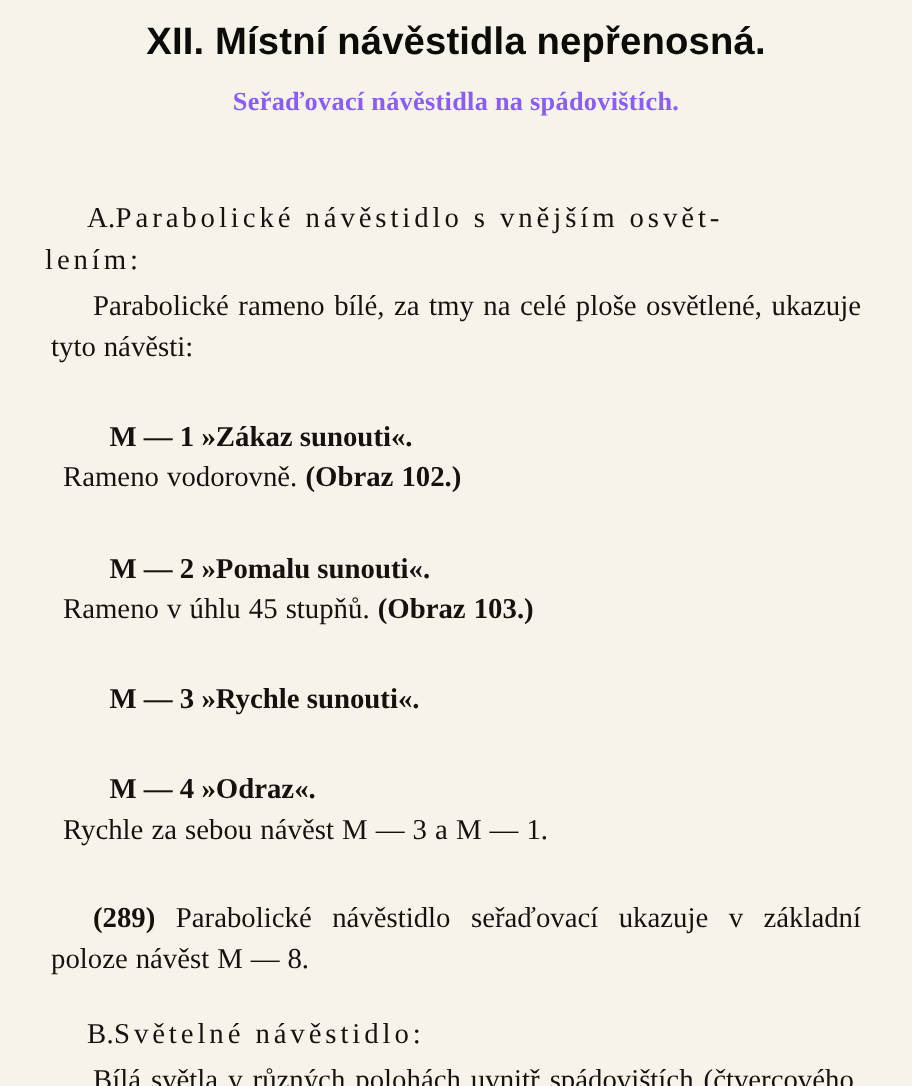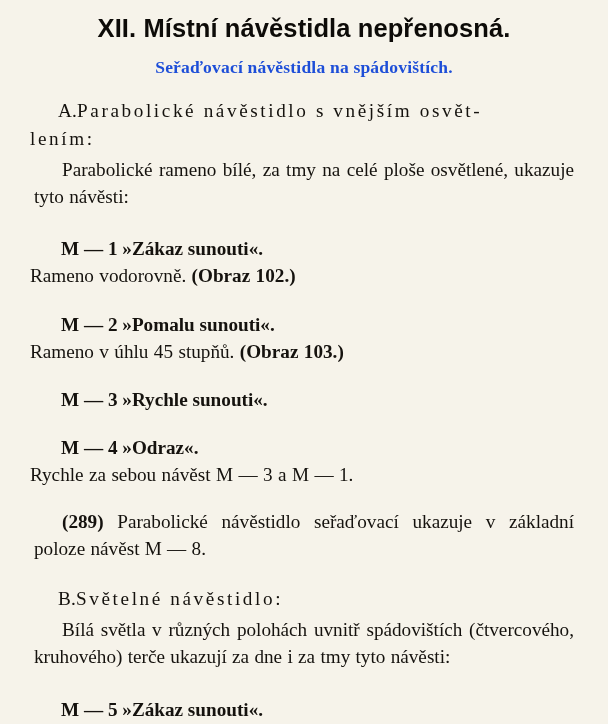--- a/index.html
+++ b/index.html
@@ -43,21 +43,21 @@
   }
   .section-subtitle {
     font-family: "Liberation Serif", "DejaVu Serif", serif;
     font-weight: bold;
     font-size: 17.5px;
     text-align: center;
     margin: 0;
     padding-top: 14px;
     line-height: 1.15;
     letter-spacing: 0.2px;
-    color: #1d4ed8;
+    color: #8b5cf6;
   }
 
   
   p.body {
     font-size: 19.2px;
     line-height: 27.2px;
     text-align: justify;
     text-justify: inter-word;
     margin: 4px;
     word-spacing: 0.5px;
@@ -76,21 +76,21 @@
   .spaced-head .lead {
     letter-spacing: 0.2px;
   }
 
   .gap-a { height: 15px; }
   .gap-c { height: 20px; }
   .gap-d { height: 19px; }
 
   
   .signal-block {
-    margin: 0;
+    margin: 12px;
     padding-top: 21px;
   }
   .signal-label {
     font-size: 19.2px;
     line-height: 27.2px;
     font-weight: bold;
     margin: 0;
     padding-left: 31px;
     white-space: nowrap;
   }
@@ -109,21 +109,21 @@
 <div class="page">
   <div class="col">
 
     <h1 class="chapter-title">XII. Místní návěstidla nepřenosná.</h1>
 
     <h2 class="section-subtitle">Seřaďovací návěstidla na spádovištích.</h2>
 
     <div class="gap-c"></div>
 
     <div>
-      <p class="spaced-head" style="text-indent:28px;"><span class="lead">A.</span><span>Parabolické návěstidlo s vnějším osvět-</span></p>
+      <p class="spaced-head" style="text-indent:28px;margin-top:35px;"><span class="lead">A.</span><span>Parabolické návěstidlo s vnějším osvět-</span></p>
       <p class="spaced-head">lením:</p>
 
       <p class="body indent">Parabolické rameno bílé, za tmy na celé ploše osvětlené, ukazuje tyto návěsti:</p>
 
       <div class="signal-block">
         <p class="signal-label">M — 1 »Zákaz sunouti«.</p>
         <p class="signal-desc"><span>Rameno vodorovně. </span><b class="obraz">(Obraz 102.)</b></p>
       </div>
 
       <div class="signal-block">

